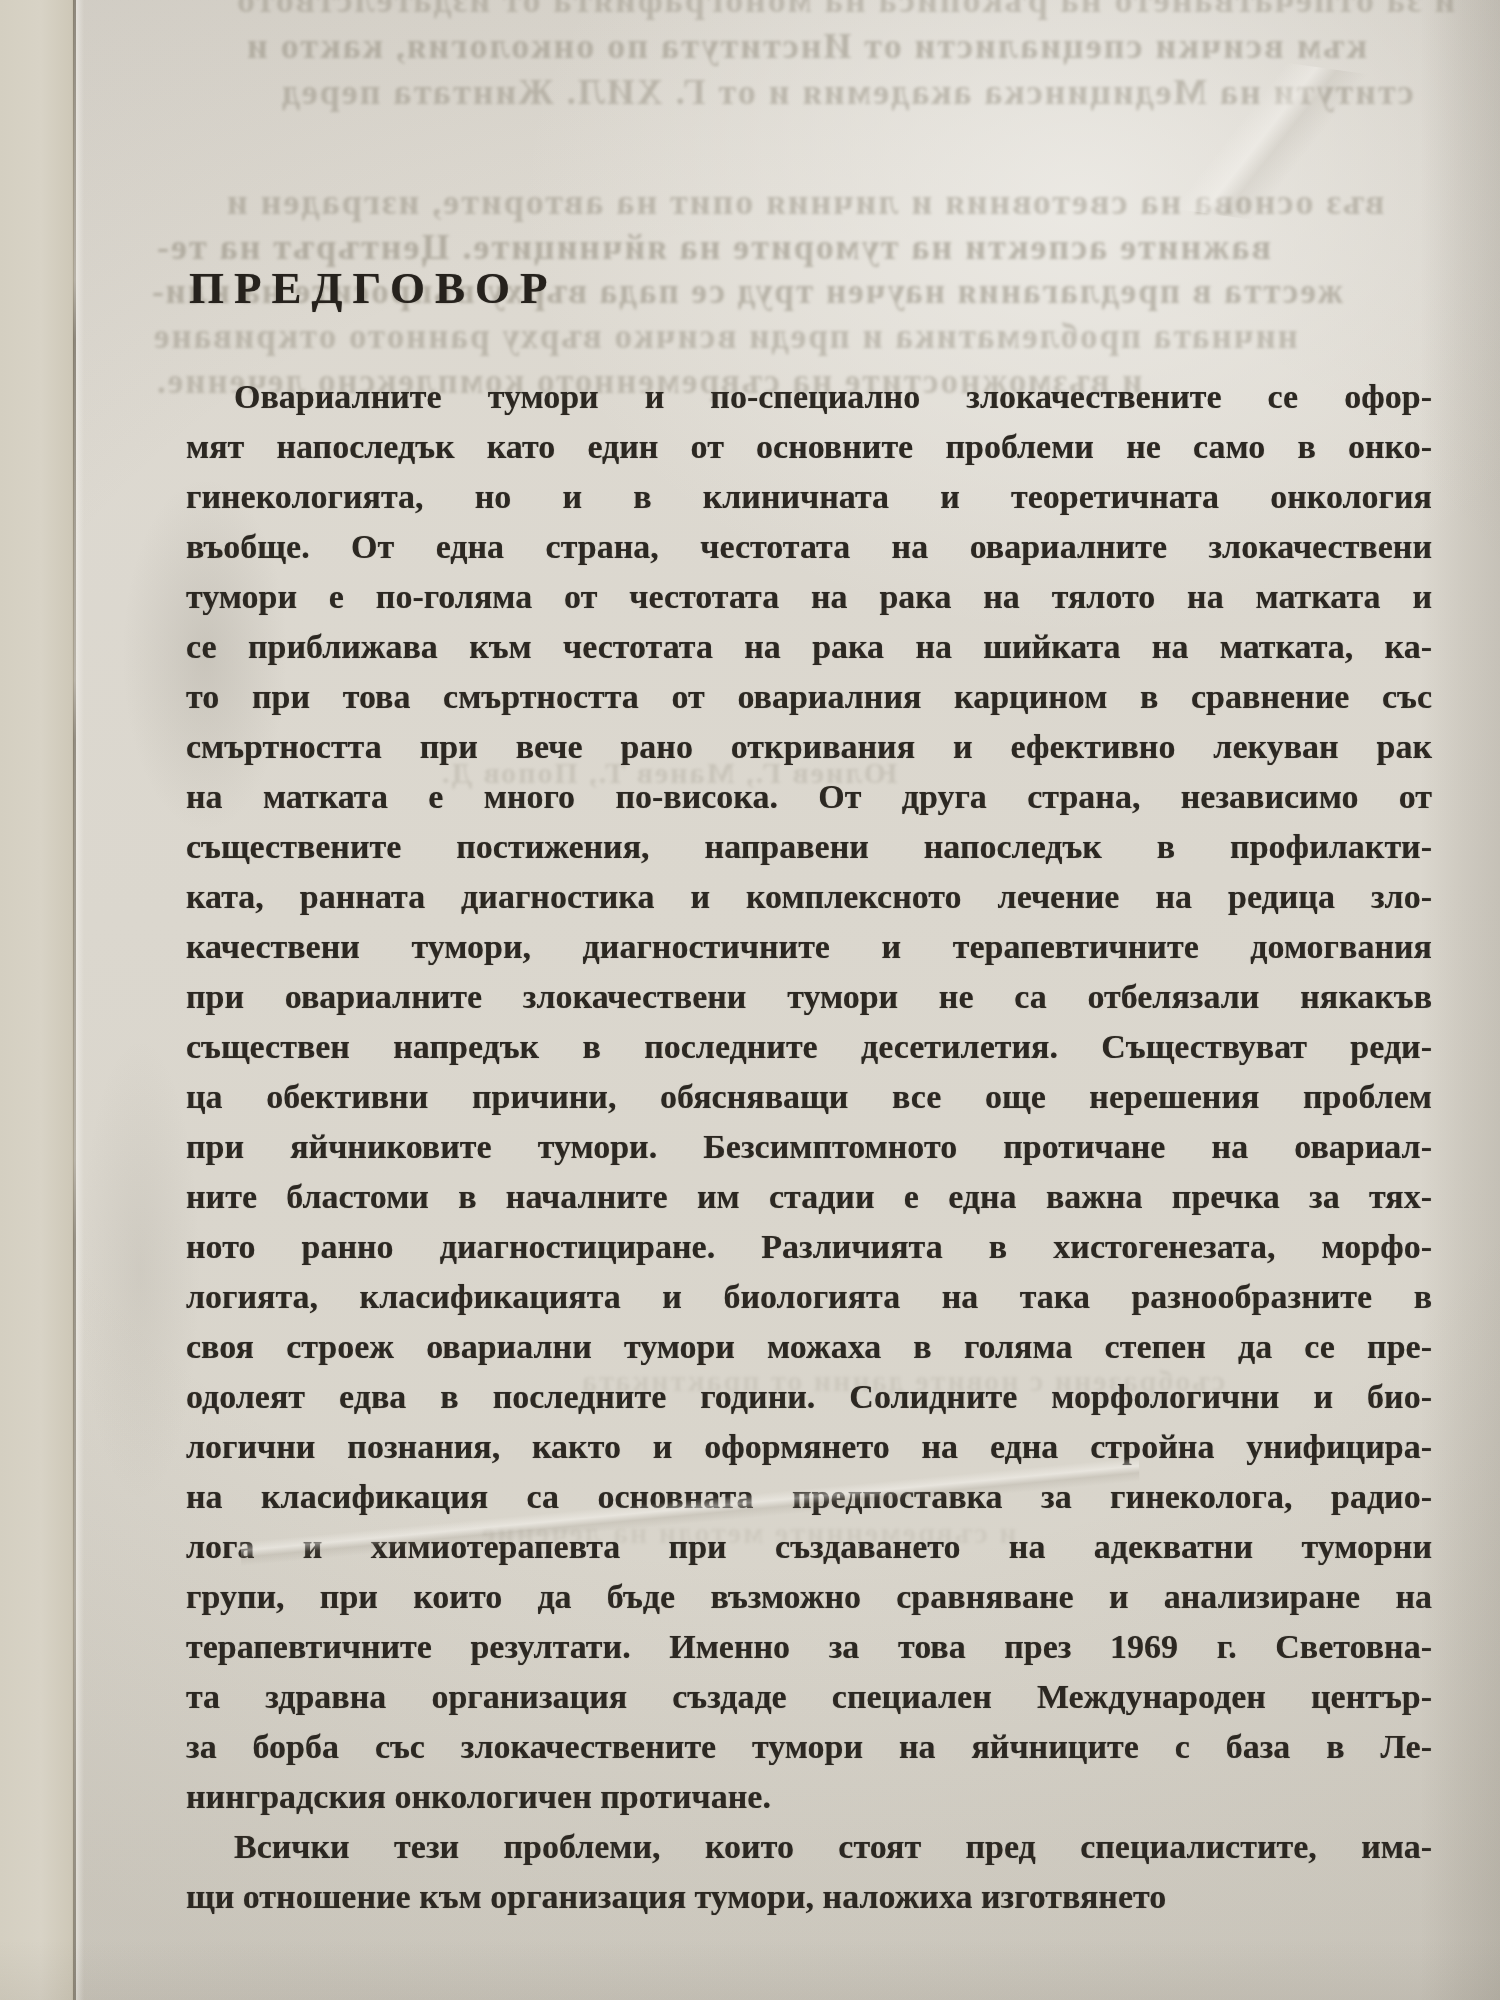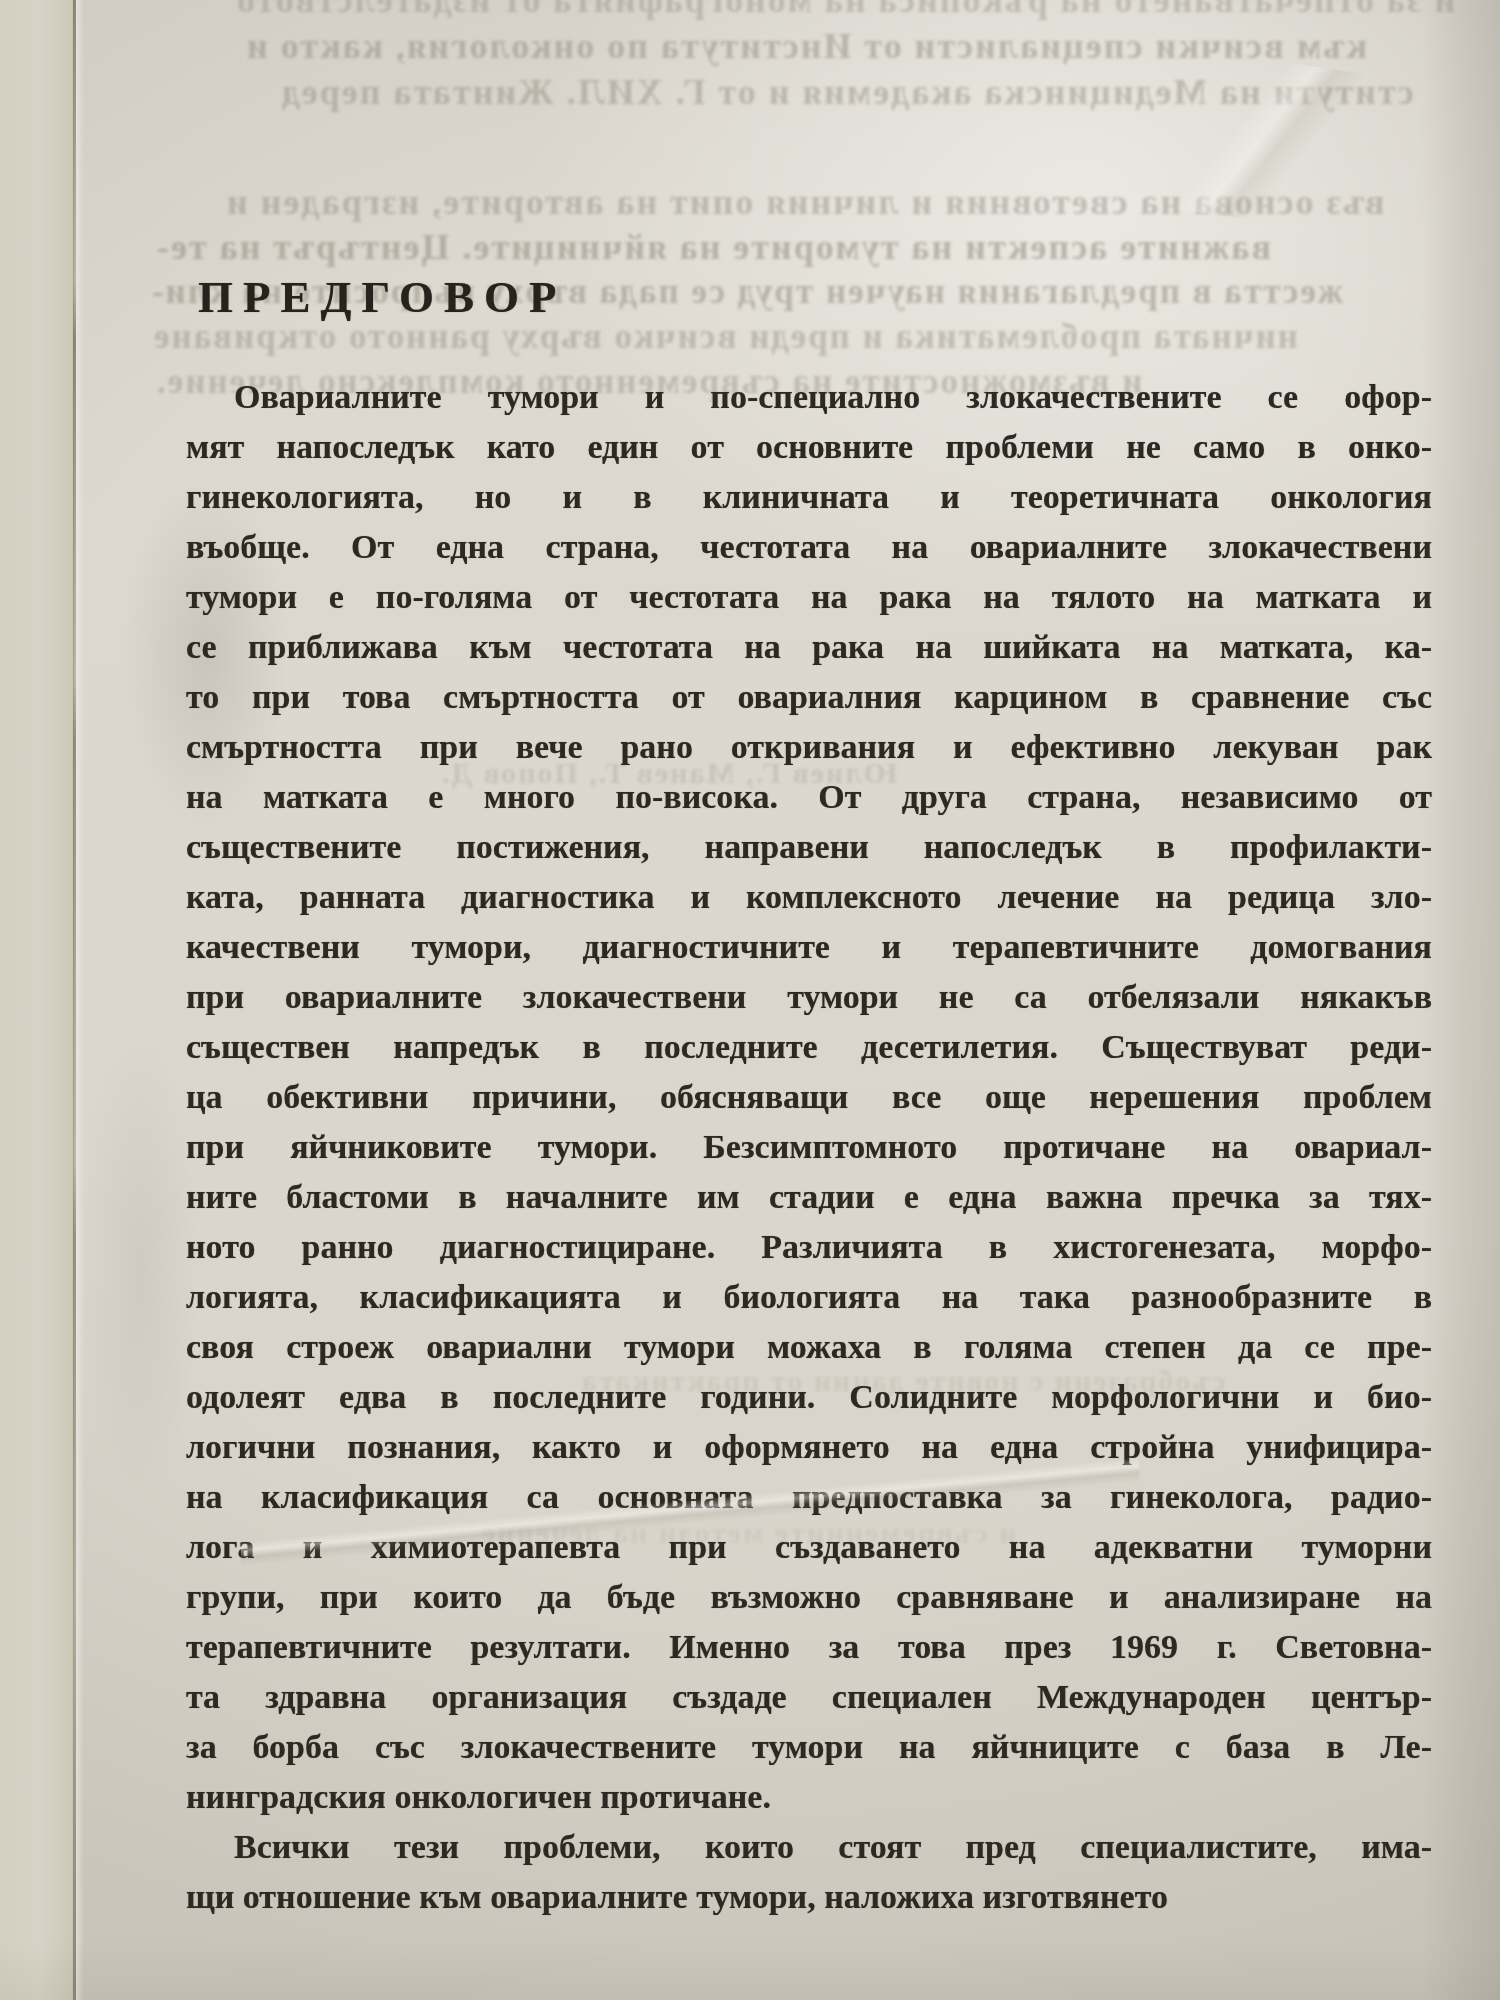--- a/index.html
+++ b/index.html
@@ -39,21 +39,21 @@
     transform:scaleX(-1);
     filter:blur(1.6px);
     color:#8d8778;
     font-weight:700;
     letter-spacing:2px;
     line-height:1;
   }
   .title{
     position:absolute;
     left:185px;top:262px;
-    margin:13px;
+    margin:4px;
     font-size:45px;
     font-weight:700;
     letter-spacing:10px;
     line-height:1;
     color:#26221d;
     text-shadow:0 0 1px rgba(38,34,29,0.55);
   }
   .body{
     position:absolute;
     left:186px;top:372px;width:1246px;
@@ -151,20 +151,20 @@
       <div class="bline">одолеят едва в последните години. Солидните морфологични и био-</div>
       <div class="bline">логични познания, както и оформянето на една стройна унифицира-</div>
       <div class="bline">на класификация са основната предпоставка за гинеколога, радио-</div>
       <div class="bline">лога и химиотерапевта при създаването на адекватни туморни</div>
       <div class="bline">групи, при които да бъде възможно сравняване и анализиране на</div>
       <div class="bline">терапевтичните резултати. Именно за това през 1969 г. Световна-</div>
       <div class="bline">та здравна организация създаде специален Международен център-</div>
       <div class="bline">за борба със злокачествените тумори на яйчниците с база в Ле-</div>
       <div class="bline nojust">нинградския онкологичен протичане.</div>
       <div class="bline indent">Всички тези проблеми, които стоят пред специалистите, има-</div>
-      <div class="bline nojust">щи отношение към овариалните тумори, наложиха изготвянето</div>
+      <div class="bline nojust">щи отношение към организация тумори, наложиха изготвянето</div>
     </div>
 
   <div class="wrinkle"></div>
   <div class="wrinkle2"></div>
   <div class="right-shade"></div>
   <div class="bottom-shade"></div>
 </div>
 
 </body></html>

